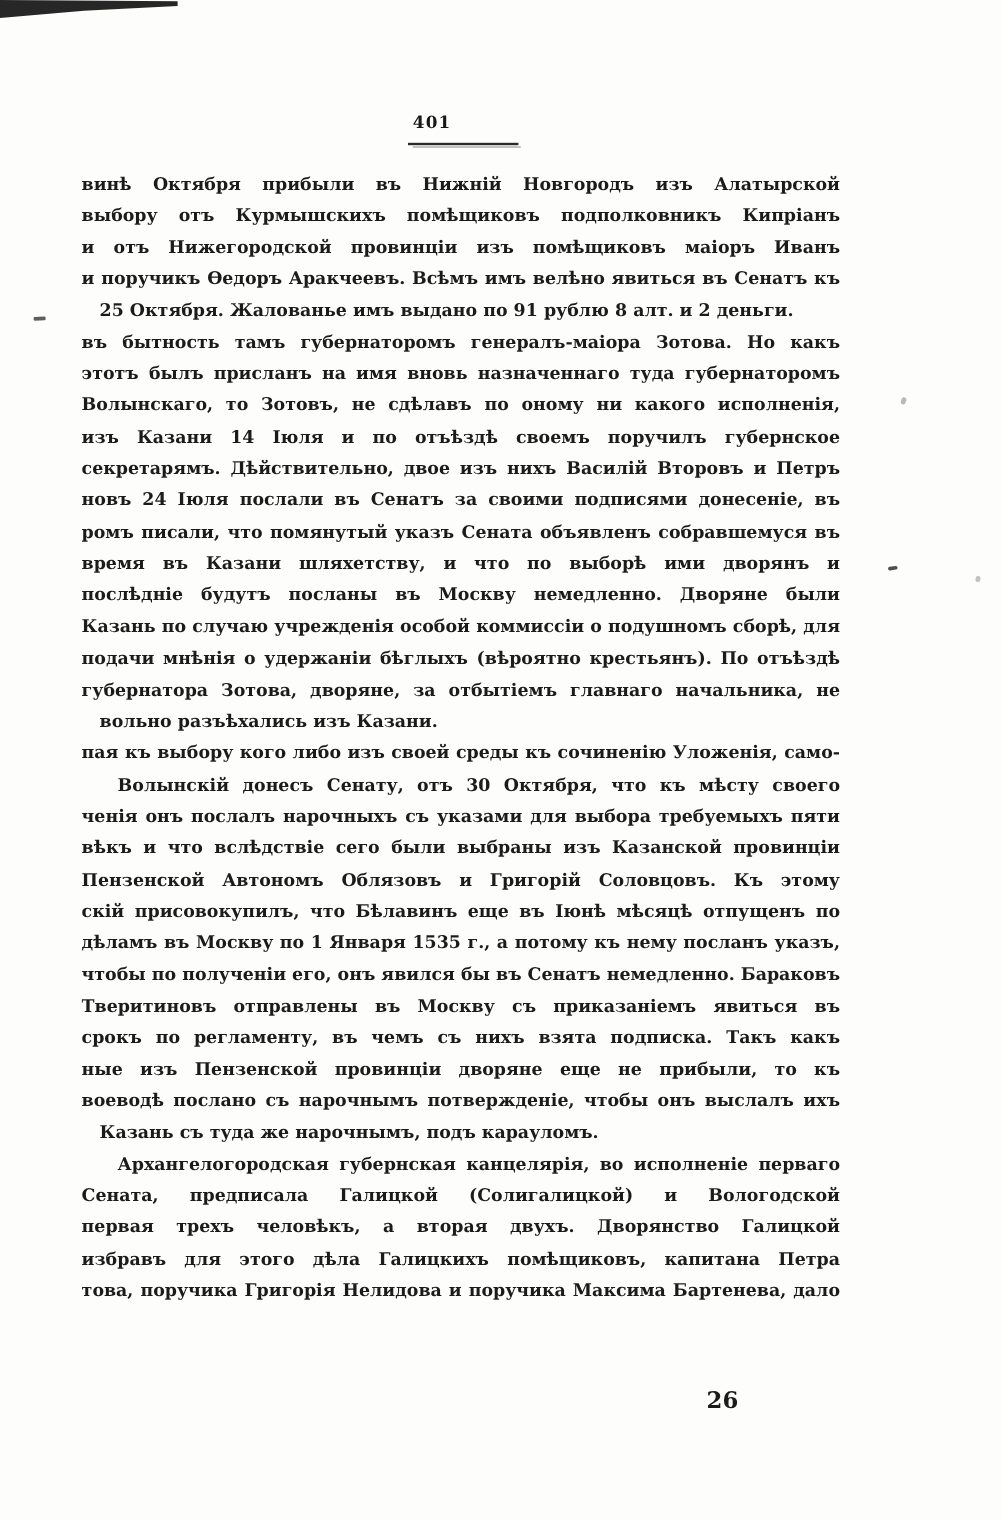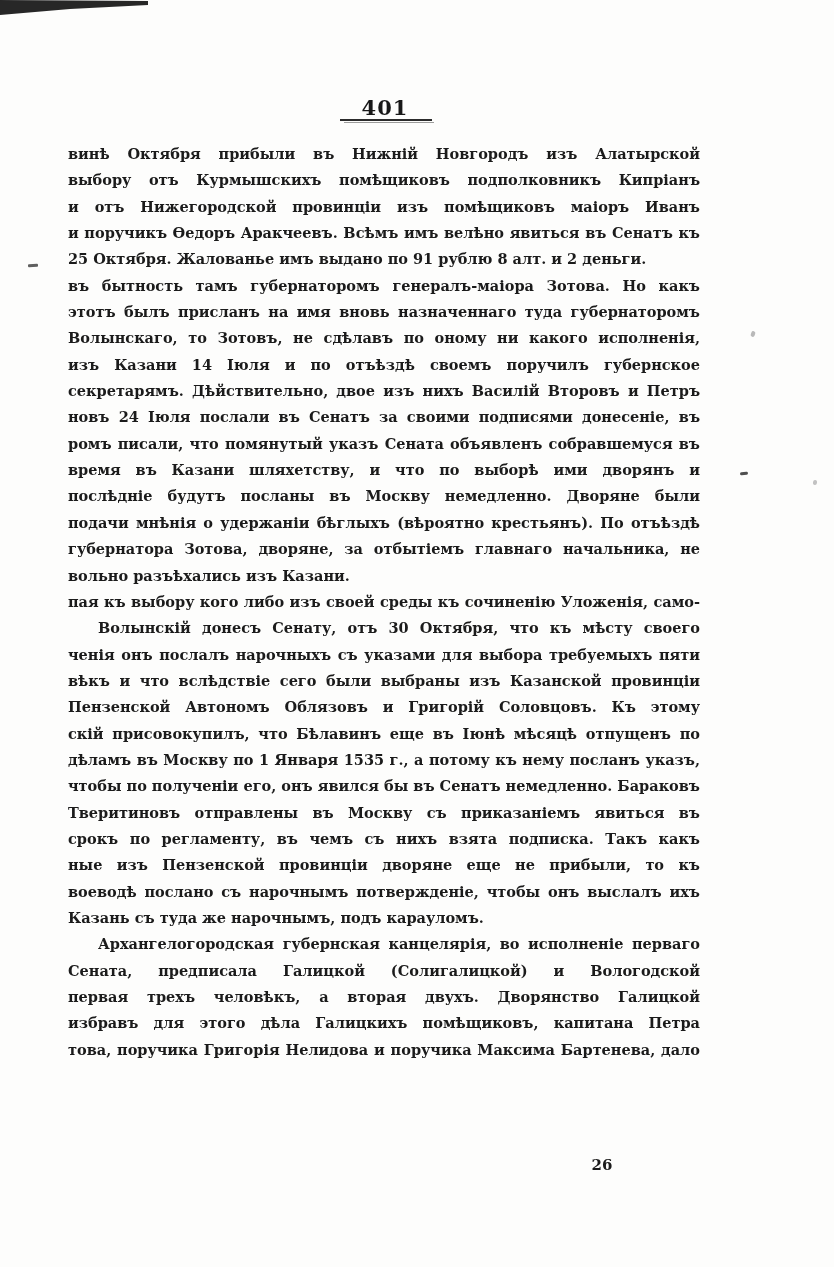--- a/index.html
+++ b/index.html
@@ -8,22 +8,21 @@
     background: #fdfdfc;
     position: relative;
     overflow: hidden;
     font-family: "DejaVu Serif", serif;
   }
   .page { position: absolute; inset: 0; }
 
   
   .folio {
     position: absolute; top: 95px; left: 344px; width: 82px;
-    text-align: center;
-    font-size: 21px; font-weight: 700; color: #181818;
+    font-size: 14px; font-weight: 700; color: #181818;
     letter-spacing: 1px;
   }
   .folio-rule {
     position: absolute; top: 119px; left: 340px; width: 92px; height: 2px;
     background: #2b2b2b;
   }
   .folio-rule::after {
     content: ""; position: absolute; left: 4px; right: -2px; top: 3px; height: 1px;
     background: rgba(40,40,40,.45);
   }
@@ -33,28 +32,28 @@
     position: absolute; top: 141px; left: 68px; width: 632px;
     color: #1b1b1b;
   }
   .text-line {
     font-size: 14.5px; font-weight: 700;
     height: 26.35px; line-height: 26.35px;
     text-align: justify; text-align-last: justify;
     overflow: hidden;
     color: #1b1b1b;
   }
-  .text-line.last { text-align-last: left; }
+  .text-line.last { text-align-last: left; margin-left: 15px; }
   .text-line.indent { text-indent: 30px; }
 
   
   .signature {
     position: absolute; top: 1156px; left: 588px; width: 28px;
     text-align: center;
-    font-size: 15px; font-weight: 700; color: #1b1b1b;
+    font-size: 19px; font-weight: 700; color: #1b1b1b;
   }
 
   
   .artifact-topleft { position: absolute; top: 0; left: 0; }
   .margin-dash {
     position: absolute; top: 264px; left: 28px; width: 10px; height: 2.5px;
     background: #5f5f5f; transform: rotate(-3deg); border-radius: 1px;
   }
   .edge-speck-1 {
     position: absolute; top: 331px; left: 751px; width: 4px; height: 6px;
@@ -91,20 +90,21 @@
       <div class="text-line last">25 Октября. Жалованье имъ выдано по 91 рублю 8 алт. и 2 деньги.</div>
       <div class="text-line">въ бытность тамъ губернаторомъ генералъ-маіора Зотова. Но какъ указъ</div>
       <div class="text-line">этотъ былъ присланъ на имя вновь назначеннаго туда губернаторомъ Артемія</div>
       <div class="text-line">Волынскаго, то Зотовъ, не сдѣлавъ по оному ни какого исполненія, выѣхалъ</div>
       <div class="text-line">изъ Казани 14 Іюля и по отъѣздѣ своемъ поручилъ губернское управленіе</div>
       <div class="text-line">секретарямъ. Дѣйствительно, двое изъ нихъ Василій Второвъ и Петръ Богда-</div>
       <div class="text-line">новъ 24 Іюля послали въ Сенатъ за своими подписями донесеніе, въ кото-</div>
       <div class="text-line">ромъ писали, что помянутый указъ Сената объявленъ собравшемуся въ то</div>
       <div class="text-line">время въ Казани шляхетству, и что по выборѣ ими дворянъ и офицеровъ сіи</div>
       <div class="text-line">послѣдніе будутъ посланы въ Москву немедленно. Дворяне были созваны въ</div>
+      <div class="text-line">Казань по случаю учрежденія особой коммиссіи о подушномъ сборѣ, для</div>
       <div class="text-line">подачи мнѣнія о удержаніи бѣглыхъ (вѣроятно крестьянъ). По отъѣздѣ же</div>
       <div class="text-line">губернатора Зотова, дворяне, за отбытіемъ главнаго начальника, не присту-</div>
       <div class="text-line last">вольно разъѣхались изъ Казани.</div>
       <div class="text-line">пая къ выбору кого либо изъ своей среды къ сочиненію Уложенія, само-</div>
       <div class="text-line indent">Волынскій донесъ Сенату, отъ 30 Октября, что къ мѣсту своего назна-</div>
       <div class="text-line">ченія онъ послалъ нарочныхъ съ указами для выбора требуемыхъ пяти чело-</div>
       <div class="text-line">вѣкъ и что вслѣдствіе сего были выбраны изъ Казанской провинціи Наумъ</div>
       <div class="text-line">Пензенской Автономъ Облязовъ и Григорій Соловцовъ. Къ этому Волын-</div>
       <div class="text-line">скій присовокупилъ, что Бѣлавинъ еще въ Іюнѣ мѣсяцѣ отпущенъ по своимъ</div>
       <div class="text-line">дѣламъ въ Москву по 1 Января 1535 г., а потому къ нему посланъ указъ,</div>

